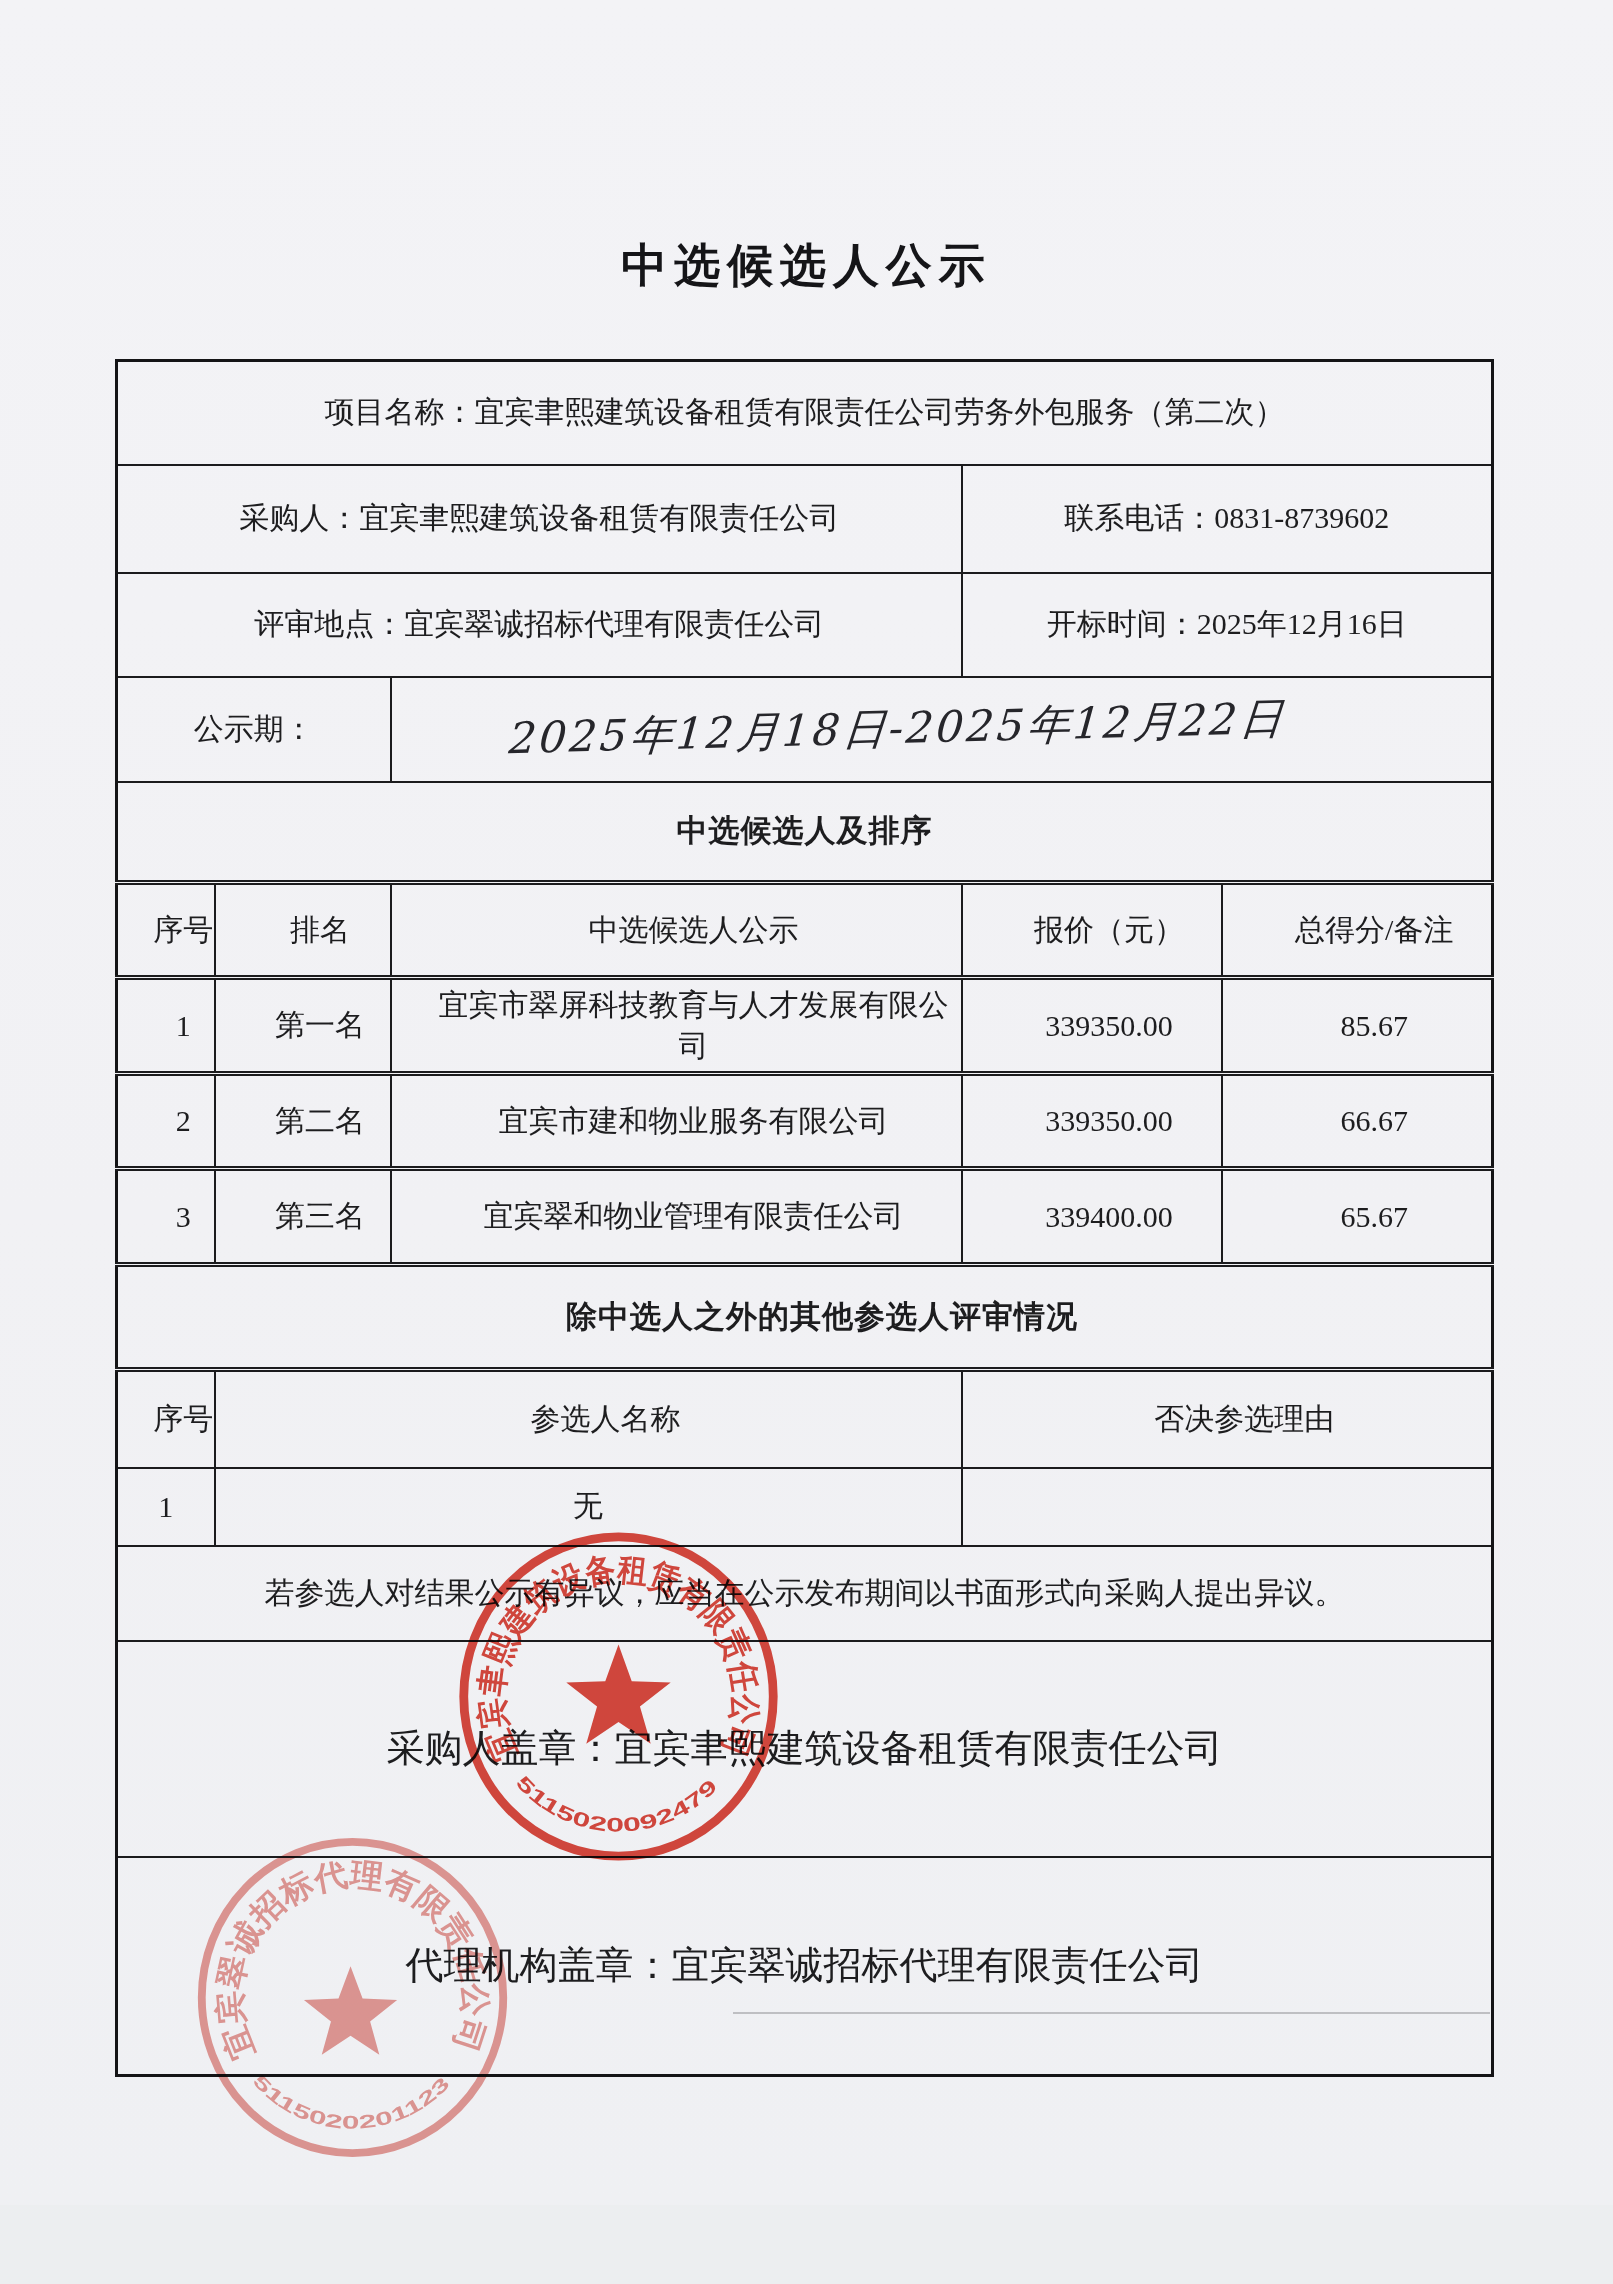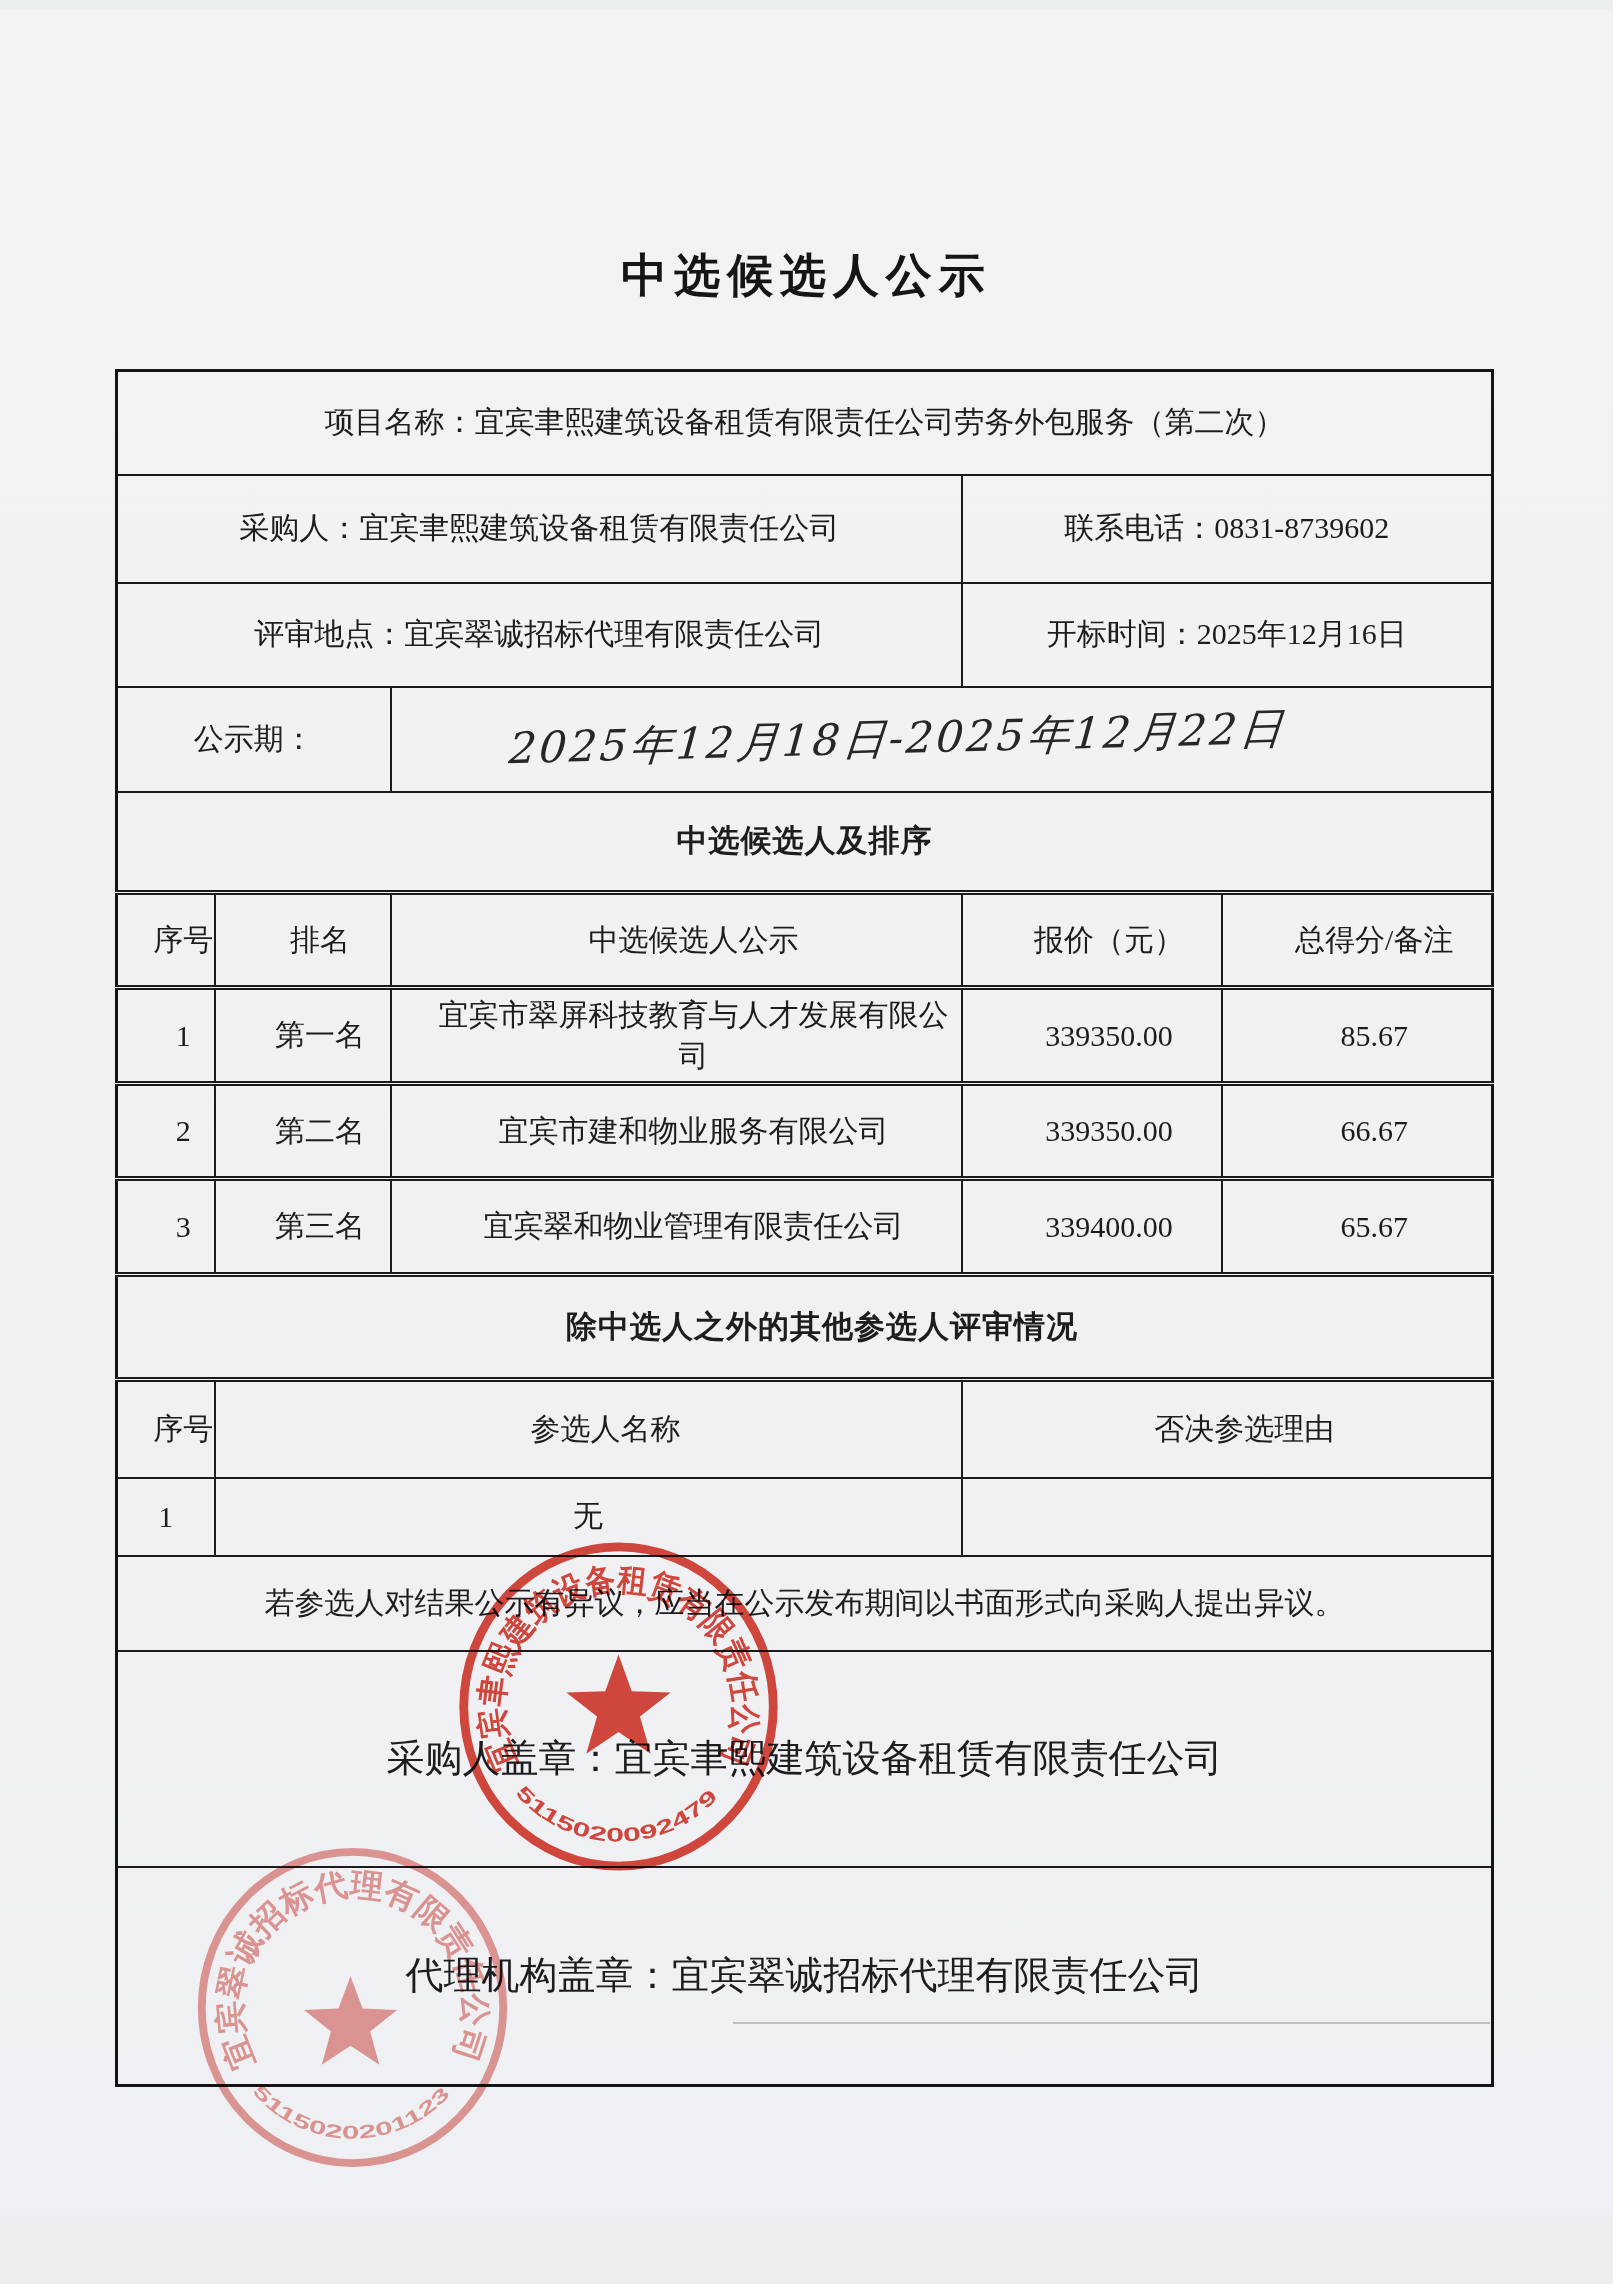--- a/index.html
+++ b/index.html
@@ -5,21 +5,21 @@
   html,body{margin:0;padding:0;}
   body{
     width:1613px;height:2285px;
     background:#eceef0;
     font-family:"Liberation Serif","DejaVu Serif",serif;
     color:#1d1d1f;
     position:relative;
     overflow:hidden;
   }
   .page{
-    position:absolute;left:0;top:10px;width:1613px;height:2205px;
+    position:absolute;left:0;top:0;width:1613px;height:2205px;
     background:linear-gradient(180deg,#f3f3f6 0%,#f1f1f4 55%,#eff0f3 100%);
   }
   .doc-title{
     position:absolute;left:0;top:235px;width:1613px;
     text-align:center;
     font-family:"Liberation Sans","DejaVu Sans",sans-serif;
     font-weight:bold;font-size:46px;letter-spacing:6.9px;color:#151518;
   }
   table.main{
     position:absolute;left:115px;top:359px;

